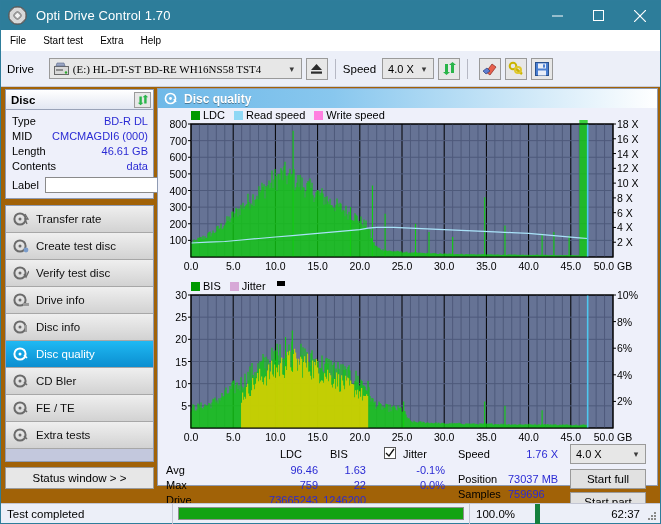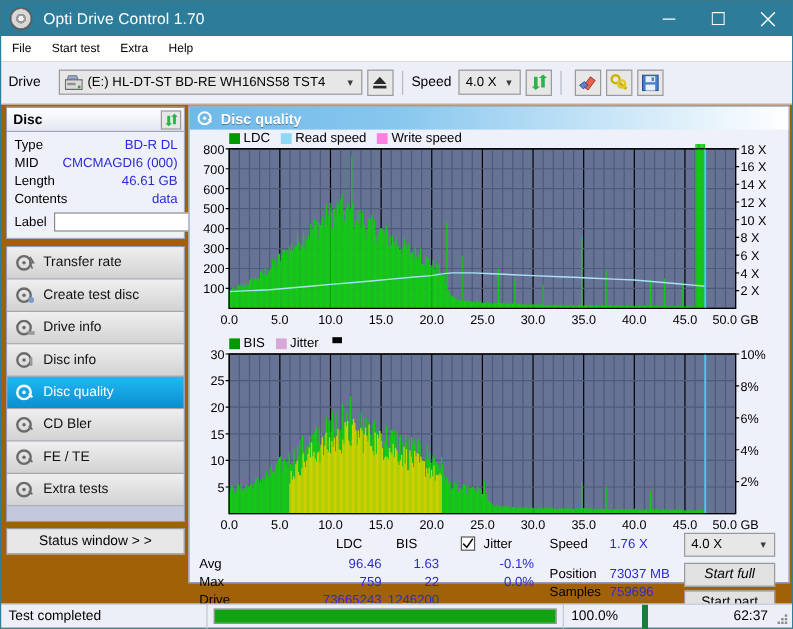--- a/index.html
+++ b/index.html
@@ -34,21 +34,21 @@
   
   .drivebar{height:36px;background:#eceff8;display:flex;align-items:center;
             padding:0 6px;box-sizing:border-box;border-bottom:1px solid #c8cbd8;}
   .lbl-bold{font-weight:normal;font-size:11.5px;color:#000;}
   .combo{height:21px;background:#e7e7e7;border:1px solid #9a9a9a;
          display:flex;align-items:center;box-sizing:border-box;
          font-size:11px;color:#000;padding:0 2px;}
   .combo .arrow{margin-left:auto;width:14px;text-align:center;color:#3b3b3b;font-size:9px;}
   #drive-combo{width:253px;margin-left:15px;}
   .drv-ico{width:15px;height:14px;margin:0 4px 0 2px;flex:0 0 auto;}
-  #drive-text{white-space:nowrap;overflow:hidden;}
+  #drive-text{white-space:nowrap;overflow:hidden;font-family:Liberation Serif, serif;}
   .tbtn{width:22px;height:22px;background:#e7e7e7;border:1px solid #9a9a9a;
         display:flex;align-items:center;justify-content:center;box-sizing:border-box;margin-left:4px;}
   #speed-combo{width:52px;margin-left:6px;}
   .sep{width:1px;height:20px;background:#b6b8c4;margin:0 7px;}
 
   
   .body{display:flex;height:400px;}
   .left{width:156px;box-sizing:border-box;padding:2px 3px 0 4px;}
   .right{flex:1;box-sizing:border-box;padding:1px 2px 0 0;}
 
@@ -256,20 +256,28 @@
             </svg>
           <span>Transfer rate</span>
         </div>
         <div class="nav-item">
           <svg class="ico" viewBox="0 0 16 14">
               <circle cx="7" cy="7" r="5.6" fill="none" stroke="#6b6b6b" stroke-width="2"></circle>
               <circle cx="7" cy="7" r="1.5" fill="#6b6b6b"></circle>
               <circle cx="13" cy="11" r="2.4" fill="#7a9ccb"></circle>
             </svg>
           <span>Create test disc</span>
+        </div>
+        <div class="nav-item">
+          <svg class="ico" viewBox="0 0 16 14">
+              <circle cx="7" cy="7" r="5.6" fill="none" stroke="#6b6b6b" stroke-width="2"></circle>
+              <circle cx="7" cy="7" r="1.5" fill="#6b6b6b"></circle>
+              <path d="M11 8 L13 11 L16 5" stroke="#6b6b6b" stroke-width="1.4" fill="none"></path>
+            </svg>
+          <span>Verify test disc</span>
         </div>
         <div class="nav-item">
           <svg class="ico" viewBox="0 0 16 14">
               <circle cx="7" cy="7" r="5.6" fill="none" stroke="#6b6b6b" stroke-width="2"></circle>
               <circle cx="7" cy="7" r="1.5" fill="#6b6b6b"></circle>
               <rect x="10" y="10" width="6" height="3" fill="#9a9a9a"></rect>
             </svg>
           <span>Drive info</span>
         </div>
         <div class="nav-item">
@@ -1518,31 +1526,31 @@
             <div class="stat-k" style="left:8px;top:371px;">Max</div>
             <div class="stat-v" style="left:100px;top:371px;width:60px;">759</div>
             <div class="stat-v" style="left:148px;top:371px;width:60px;">22</div>
             <div class="stat-v" style="left:215px;top:371px;width:72px;">0.0%</div>
 
             <div class="stat-k" style="left:8px;top:386px;">Drive</div>
             <div class="stat-v" style="left:80px;top:386px;width:80px;">73665243</div>
             <div class="stat-v" style="left:140px;top:386px;width:68px;">1246200</div>
 
             <div class="stat-k" style="left:300px;top:340px;">Speed</div>
-            <div class="stat-v" style="left:350px;top:340px;width:50px;text-align:left;">1.76 X</div>
+            <div class="stat-v" style="left:350px;top:340px;width:50px;text-align:right;">1.76 X</div>
             <div class="stat-k" style="left:300px;top:365px;">Position</div>
             <div class="stat-v" style="left:350px;top:365px;width:70px;text-align:left;">73037 MB</div>
             <div class="stat-k" style="left:300px;top:380px;">Samples</div>
             <div class="stat-v" style="left:350px;top:380px;width:70px;text-align:left;">759696</div>
 
             <div class="combo" style="position:absolute;left:412px;top:336px;width:76px;height:20px;">
               <span style="padding-left:3px">4.0 X</span>
               <span class="arrow">▾</span>
             </div>
-            <div class="btn" style="left:412px;top:361px;width:76px;height:20px;font-style:italic;">Start full</div>
+            <div class="btn" style="left:412px;top:361px;width:76px;height:20px;">Start full</div>
             <div class="btn" style="left:412px;top:384px;width:76px;height:20px;">Start part</div>
           </div>
 
         </div>
       </div>
     </div>
   </div>
 
   <div class="statusbar">
     <div class="sb-cell" style="width:172px;padding-left:6px;border-right:1px solid #c3c6d4;">Test completed</div>

